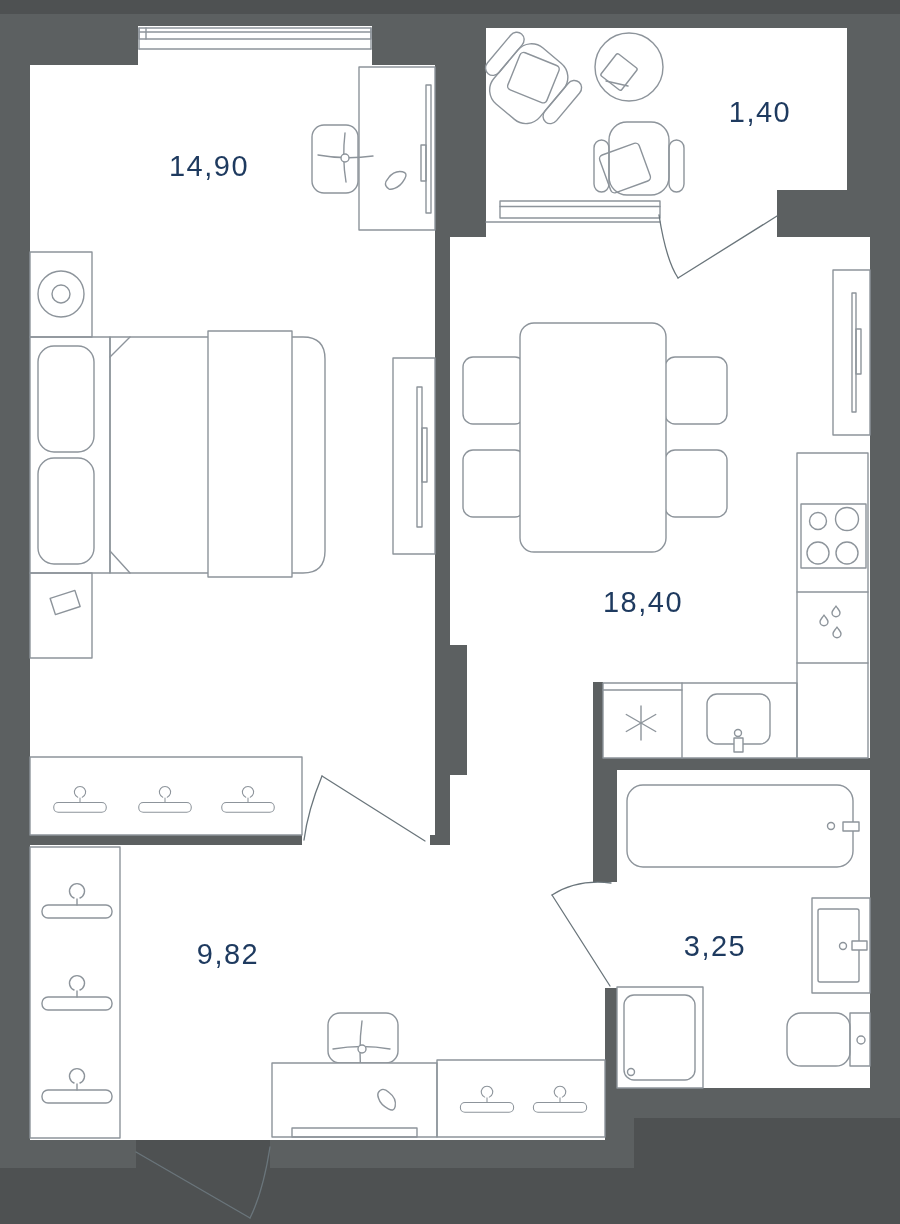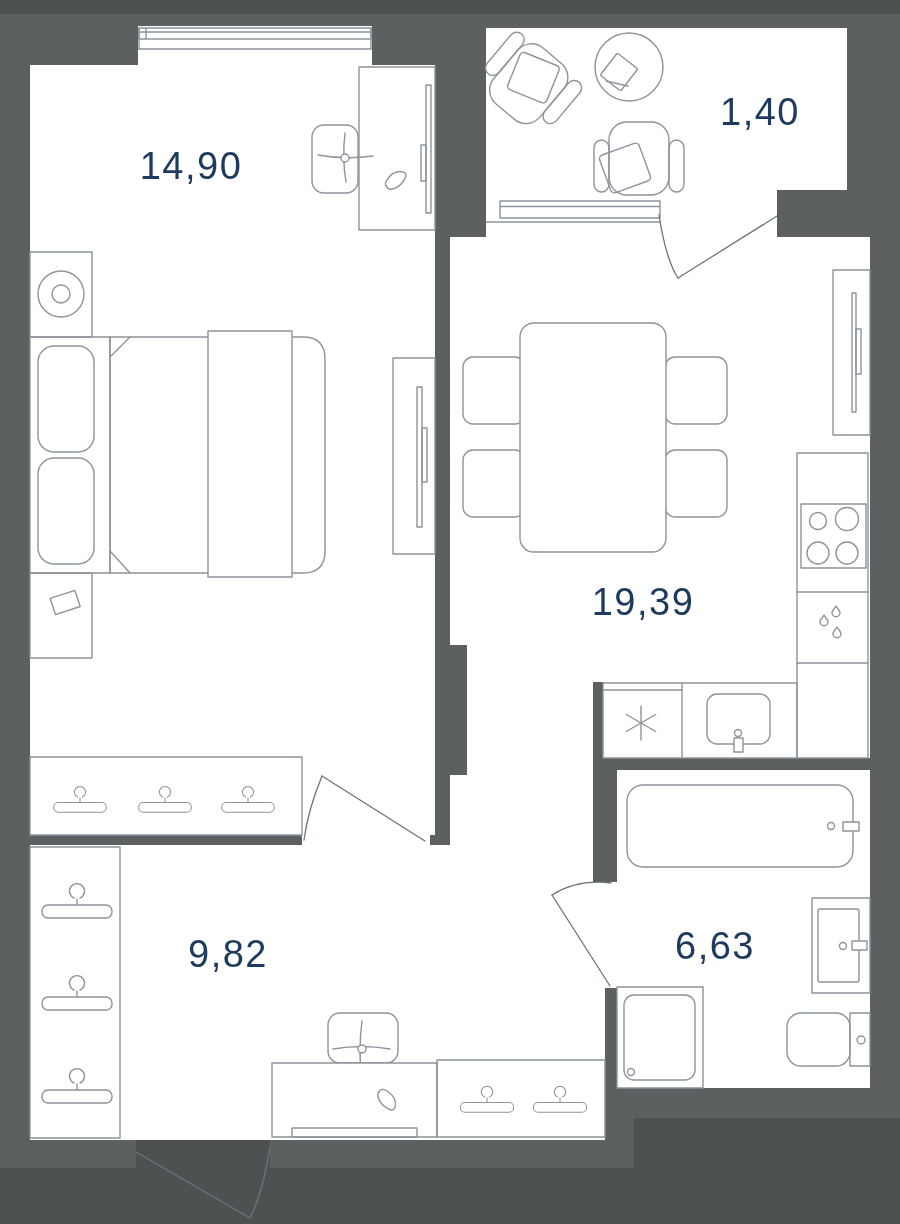--- a/index.html
+++ b/index.html
@@ -6,21 +6,21 @@
   #stage{position:relative;width:900px;height:1224px;overflow:hidden;
          font-family:"Liberation Sans",sans-serif;}
   #plan-svg{position:absolute;left:0;top:0;}
   .out{fill:var(--outside,#4e5152);}
   .wall{fill:var(--wall,#5c6061);}
   .rm{fill:var(--room,#ffffff);}
   .ln{fill:none;stroke:var(--line,#8d949b);stroke-width:1.4;stroke-linecap:round;stroke-linejoin:round;}
   .lnf{fill:var(--room,#ffffff);stroke:var(--line,#8d949b);stroke-width:1.4;stroke-linejoin:round;}
   .door{fill:none;stroke:var(--door_line,#6a757b);stroke-width:1.3;stroke-linecap:round;}
   .room-label{position:absolute;transform:translate(-50%,-50%);
-      font-size:38px;letter-spacing:1.5px;color:var(--label,#1e3a5f);white-space:nowrap;}
+      font-size:29px;letter-spacing:1.5px;color:var(--label,#1e3a5f);white-space:nowrap;}
 </style>
 </head>
 <body>
 
 <div id="stage">
 <svg id="plan-svg" width="900" height="1224" viewBox="0 0 900 1224">
 
   <rect class="out" x="0" y="0" width="900" height="1224"></rect>
   <rect class="wall" x="0" y="14" width="900" height="1104"></rect>
   <rect class="wall" x="0" y="1118" width="634" height="50"></rect>
@@ -224,18 +224,18 @@
     <rect class="ln" x="292" y="1128" width="125" height="9"></rect>
     <use href="#mouse" transform="translate(387,1100) rotate(55)"></use>
   </g>
   <g>
     <rect class="ln" x="437" y="1060" width="168" height="77"></rect>
     <use href="#hanger" transform="translate(487,1107) scale(0.76)"></use>
     <use href="#hanger" transform="translate(560,1107) scale(0.76)"></use>
   </g>
 </svg>
 
-  <div class="room-label" style="left:191px;top:166px">14,90</div>
+  <div class="room-label" style="left:209px;top:166px">14,90</div>
   <div class="room-label" style="left:760px;top:112px">1,40</div>
-  <div class="room-label" style="left:643px;top:602px">19,39</div>
+  <div class="room-label" style="left:643px;top:602px">18,40</div>
   <div class="room-label" style="left:228px;top:954px">9,82</div>
-  <div class="room-label" style="left:715px;top:946px">6,63</div>
+  <div class="room-label" style="left:715px;top:946px">3,25</div>
 </div>
 
 </body></html>

